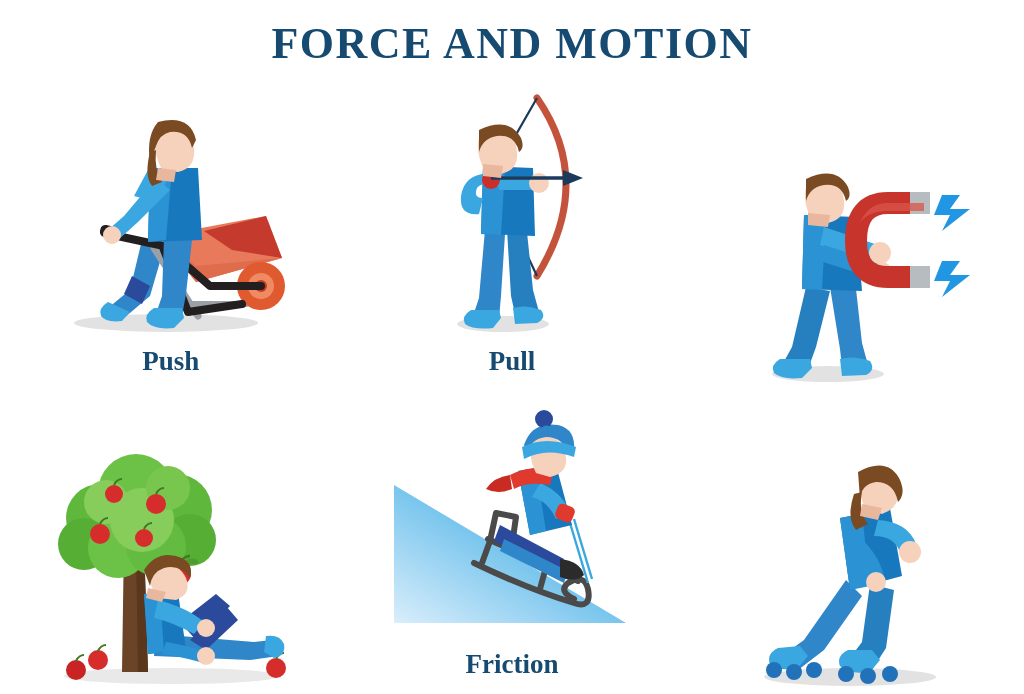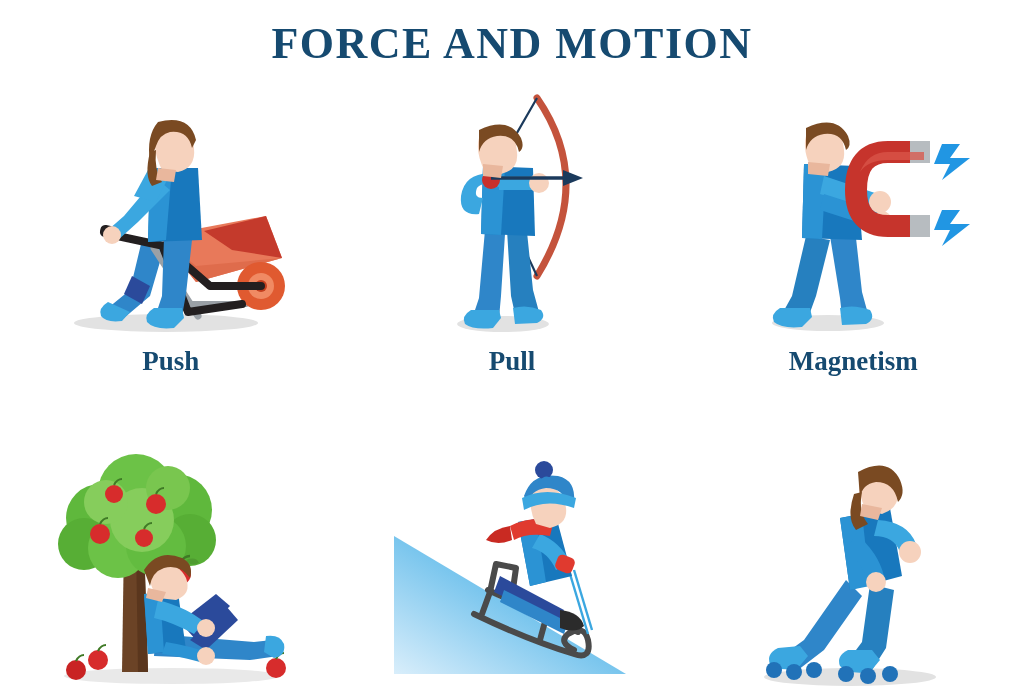--- a/index.html
+++ b/index.html
@@ -172,21 +172,20 @@
           <path d="M196 62 L160 62 Q140 62 132 82 Q140 70 160 70 L196 70 Z" fill="#d9554a" opacity="0.75"></path>
 
           <path d="M214 54 L232 54 L222 68 L242 68 L214 90 L222 74 L206 74 Z" fill="#2196e3"></path>
           <path d="M214 120 L232 120 L222 134 L242 134 L214 156 L222 140 L206 140 Z" fill="#2196e3"></path>
 
           <path d="M86 36 Q114 32 116 60 Q118 78 100 82 L84 80 Q74 60 78 46 Z" fill="#f6d2bd"></path>
           <path d="M78 38 Q108 24 120 46 Q124 56 118 60 Q114 42 96 44 Q82 46 78 60 Z" fill="#7a4a22"></path>
           <path d="M80 72 L102 74 L100 86 L80 84 Z" fill="#e9b79d"></path>
         </svg>
       </div>
-      <div class="caption">Magnetism</div>
     </div>
 
     <div class="panel">
       <div class="art">
         <svg width="262" height="250" viewBox="0 0 262 250">
           <ellipse cx="132" cy="232" rx="108" ry="8" fill="#e9e9e9"></ellipse>
 
           <path d="M84 96 L104 96 L108 228 L82 228 Z" fill="#6b4326"></path>
           <path d="M96 96 L104 96 L108 228 L98 228 Z" fill="#5a361d"></path>
 
@@ -280,20 +279,21 @@
           <path d="M132 62 Q116 64 108 76 Q120 82 134 76 Z" fill="#c92a22"></path>
 
           <path d="M156 22 Q184 18 188 44 Q190 60 172 64 L158 60 Q148 40 156 22 Z" fill="#f6d2bd"></path>
 
           <path d="M146 32 Q154 8 180 12 Q198 16 196 38 L190 42 Q186 24 168 24 Q152 26 150 40 Z" fill="#2f86c9"></path>
           <path d="M144 34 Q168 22 198 34 L196 44 Q168 34 146 46 Z" fill="#3ba7e0"></path>
           <circle cx="166" cy="6" r="9" fill="#2b4a9b"></circle>
           <path d="M160 18 Q168 8 176 16 L172 24 L162 24 Z" fill="#2f86c9"></path>
         </svg>
       </div>
+      <div class="caption">Friction</div>
     </div>
 
     <div class="panel">
       <div class="art">
         <svg width="230" height="250" viewBox="0 0 230 250">
           <ellipse cx="112" cy="233" rx="86" ry="9" fill="#e2e2e2"></ellipse>
 
           <path d="M108 136 L66 196 L44 212 L60 226 L86 206 L124 152 Z" fill="#2f86c9"></path>
           <path d="M40 204 Q28 210 32 220 Q40 228 60 224 L70 212 L62 202 Z" fill="#3ba7e0"></path>
           <circle cx="36" cy="226" r="8" fill="#2172b8"></circle>

